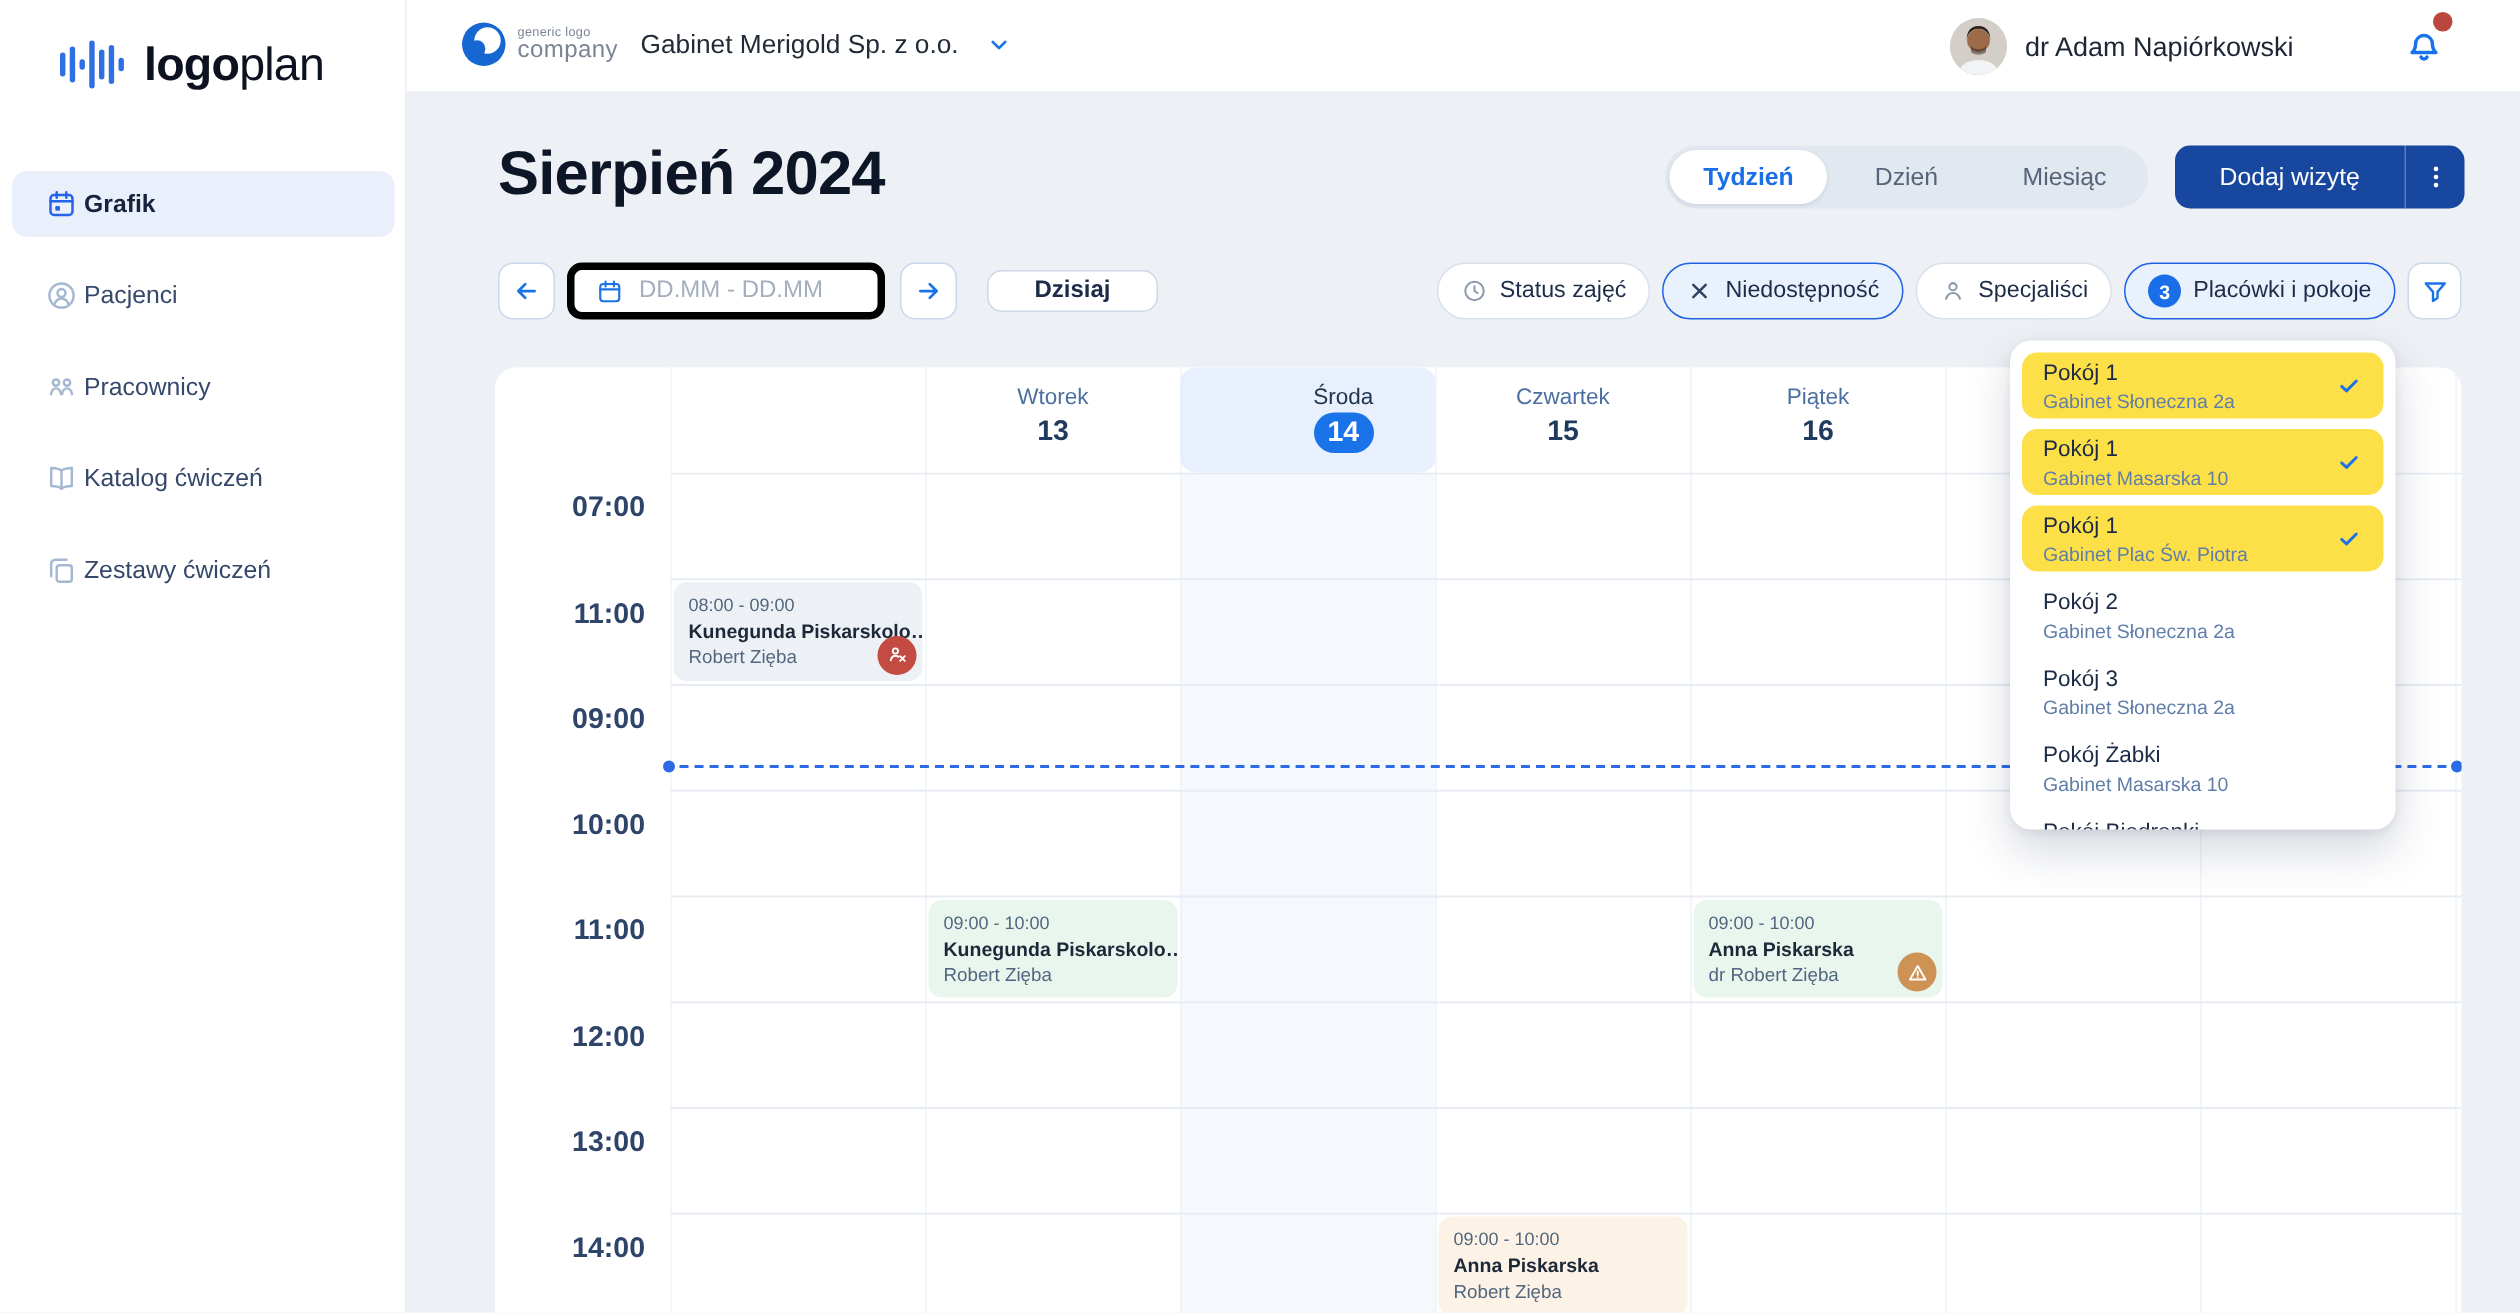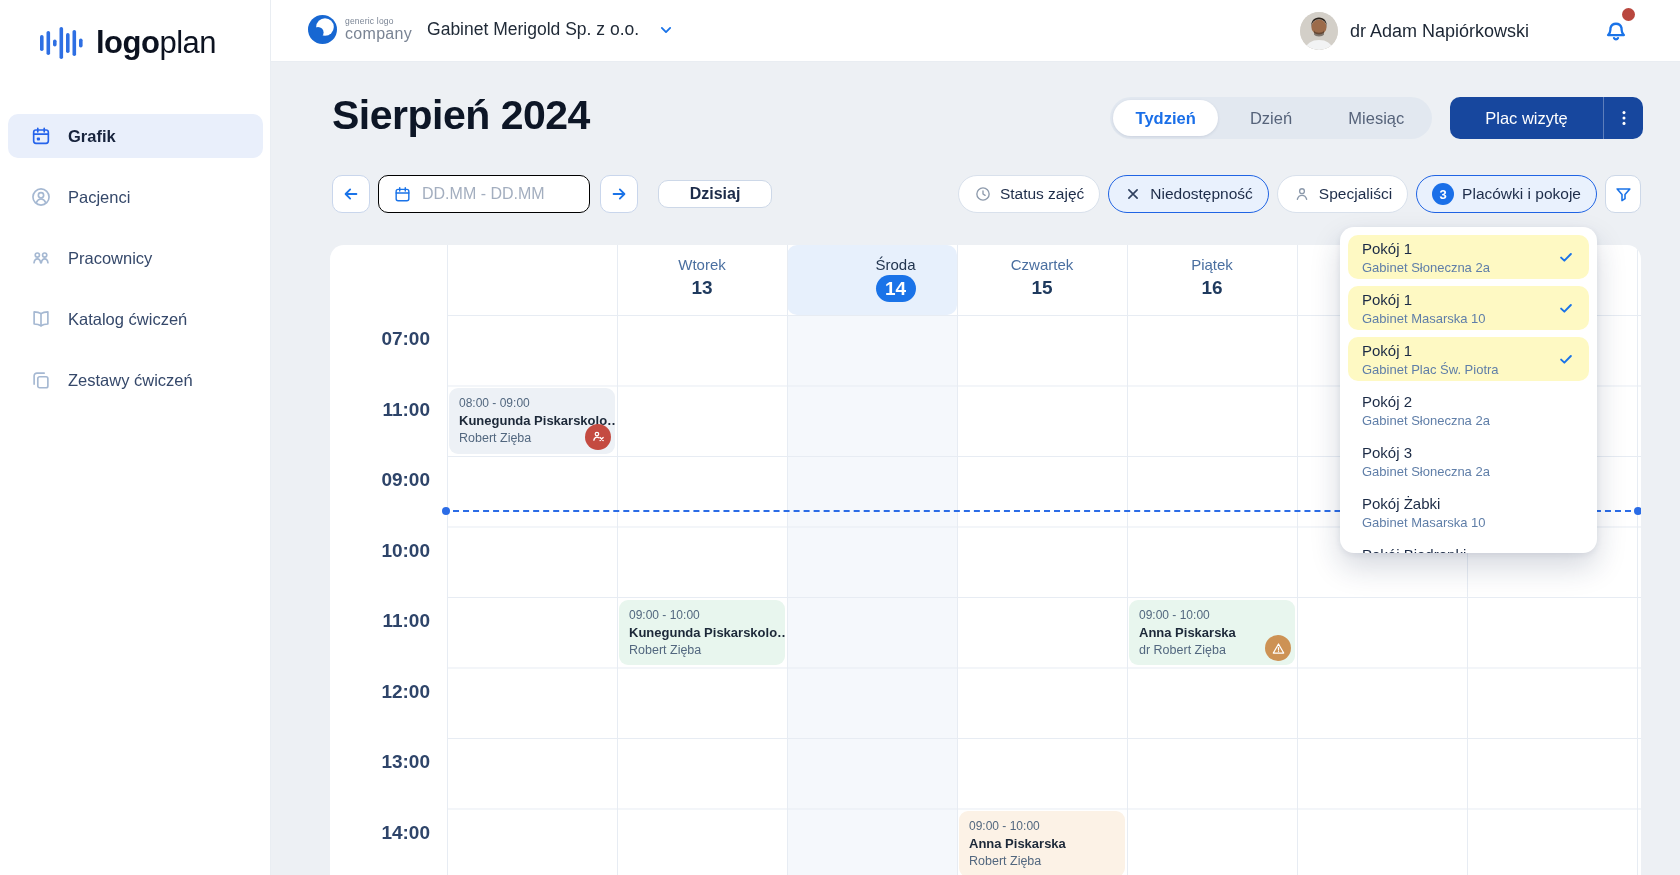--- a/index.html
+++ b/index.html
@@ -6,21 +6,21 @@
   html,body { width:1680px; height:875px; overflow:hidden; }
   body { font-family:"Liberation Sans","DejaVu Sans",sans-serif; background:#edf0f4; position:relative; color:#1d2c49; }
 
   
   .sidebar { position:absolute; left:0; top:0; width:271px; height:875px; background:#fff; border-right:1px solid #e9edf2; z-index:30; }
   .logo { position:absolute; left:40px; top:22px; display:flex; align-items:center; gap:10px; }
   .logo-mark svg { width:46px; height:42px; display:block; }
   .logo-text { font-size:31px; color:#0c1220; letter-spacing:-.5px; }
   .logo-text b { font-weight:800; }
   .logo-text span.lt { font-weight:300;text-align:right; }
-  .side-item { position:absolute; left:8px; width:255px; height:44px; border-radius:10px; display:flex; align-items:center; gap:16px; padding-left:22px; cursor:pointer; color:#35486a; font-size:16.5px; }
+  .side-item { position:absolute; left:8px; width:255px; height:44px; border-radius:10px; display:flex; align-items:center; gap:4px; padding-left:22px; cursor:pointer; color:#35486a; font-size:16.5px; }
   .side-item .icon-slot { width:22px; height:22px; color:#a5b8d2; flex:0 0 22px; }
   .side-item .icon-slot svg { width:22px; height:22px; }
   .side-item.active { background:#e9effb; color:#17233c; font-weight:600; }
   .side-item.active .icon-slot { color:#2563eb; }
 
   
   .topbar { position:absolute; left:271px; top:0; width:1409px; height:62px; background:#fff; border-bottom:1px solid #e9edf2; z-index:25; }
   .company { position:absolute; left:36px; top:14px; display:flex; align-items:center; gap:7px; cursor:pointer; }
   .co-mark svg { width:31px; height:31px; display:block; }
   .co-text { line-height:1; color:#7a8494; margin-right:8px; }
@@ -44,21 +44,21 @@
   .tab.active { background:#fff; color:#1a6fe8; font-weight:700; box-shadow:0 1px 3px rgba(30,50,90,.12); }
   .add-btn { position:absolute; left:1450px; top:97px; width:193px; height:42px; background:#17479e; border-radius:10px; display:flex; align-items:center; color:#fff; cursor:pointer; }
   .add-label { flex:1; text-align:center; font-size:16.5px; font-weight:500; }
   .add-kebab { width:40px; height:42px; border-left:1px solid rgba(255,255,255,.3); display:flex; align-items:center; justify-content:center; }
   .add-kebab svg { width:16px; height:18px; }
 
   
   .navgroup { position:absolute; left:332px; top:175px; height:38px; display:flex; align-items:center; }
   .sqbtn { width:38px; height:38px; background:#fff; border:1px solid #c9d6ec; border-radius:10px; display:flex; align-items:center; justify-content:center; color:#1a73e8; cursor:pointer; }
   .sqbtn svg { width:20px; height:20px; }
-  .date-input { width:212px; height:38px; margin-left:8px; background:#fff; border:1px solid #000000; border-radius:10px; display:flex; align-items:center; gap:10px; padding:0 14px; cursor:text; }
+  .date-input { width:212px; height:38px; margin-left:8px; background:#fff; border:5px solid #000000; border-radius:10px; display:flex; align-items:center; gap:10px; padding:0 14px; cursor:text; }
   .date-input .icon-slot { width:19px; height:19px; color:#1a73e8; }
   .date-input .icon-slot svg { width:19px; height:19px; }
   .date-ph { font-size:16px; color:#a3aebf; }
   .fwd { margin-left:10px; }
   .today-btn { width:114px; height:28px; margin-left:20px; background:#fff; border:1px solid #cdd8e8; border-radius:10px; display:flex; align-items:center; justify-content:center; font-size:16px; font-weight:600; color:#1c2b49; cursor:pointer; }
   .chips { position:absolute; right:83px; top:175px; height:38px; display:flex; gap:8px; }
   .chip { height:38px; border:1px solid #d9e1ec; background:#fff; border-radius:19px; display:flex; align-items:center; gap:8px; padding:0 15px; font-size:15.5px; font-weight:500; color:#1d2c49; cursor:pointer; white-space:nowrap; }
   .chip.active { border:1.5px solid #2064e4; background:#e9f1fd;justify-content:space-between; }
   .chip .icon-slot { width:18px; height:18px; color:#8d9aac; }
   .chip .icon-slot svg { width:18px; height:18px; }
@@ -93,21 +93,21 @@
   .ev-badge.red { background:#c44b41; }
   .ev-badge.tan { background:#cd9254; }
   .now-line { position:absolute; left:113px; top:265px; width:1198px; height:0; border-top:2px dashed #2b6ce6; z-index:5; }
   .now-line::before,.now-line::after { content:""; position:absolute; top:-5px; width:8px; height:8px; border-radius:50%; background:#2b6ce6; }
   .now-line::before { left:-1px; }
   .now-line::after { right:-1px; }
 
   
   .dropdown { position:absolute; left:1340px; top:227px; width:257px; height:326px; background:#fff; border-radius:14px; box-shadow:0 14px 30px rgba(20,40,80,.18), 0 2px 6px rgba(20,40,80,.08); z-index:40; padding:8px; overflow:hidden; }
   .dd-item { position:relative; height:44px; border-radius:10px; padding:4px 14px; margin-bottom:7px; cursor:pointer; }
-  .dd-item.active { background:#fef9c3; }
+  .dd-item.active { background:#fde047; }
   .dd-title { font-size:15px; color:#1b2a45; line-height:20px; }
   .dd-sub { font-size:13px; color:#5f7ea8; line-height:17px; }
   .dd-check { position:absolute; right:14px; top:13px; width:18px; height:18px; color:#1a73e8; }
   .dd-check svg { width:18px; height:18px; }
 </style>
 </head>
 <body>
 
 <div class="sidebar">
   <div class="logo">
@@ -227,21 +227,21 @@
     <div class="tab">
       <span>Dzień</span>
     </div>
 
     <div class="tab">
       <span>Miesiąc</span>
     </div>
 
 </div>
 <div class="add-btn">
-  <span class="add-label">Plac wizytę</span>
+  <span class="add-label">Dodaj wizytę</span>
   <span class="add-kebab">
       <svg viewBox="0 0 16 20">
         <g fill="#ffffff">
           <circle cx="8" cy="4" r="1.7"></circle>
           <circle cx="8" cy="10" r="1.7"></circle>
           <circle cx="8" cy="16" r="1.7"></circle>
         </g>
       </svg>
     </span>
 </div>

